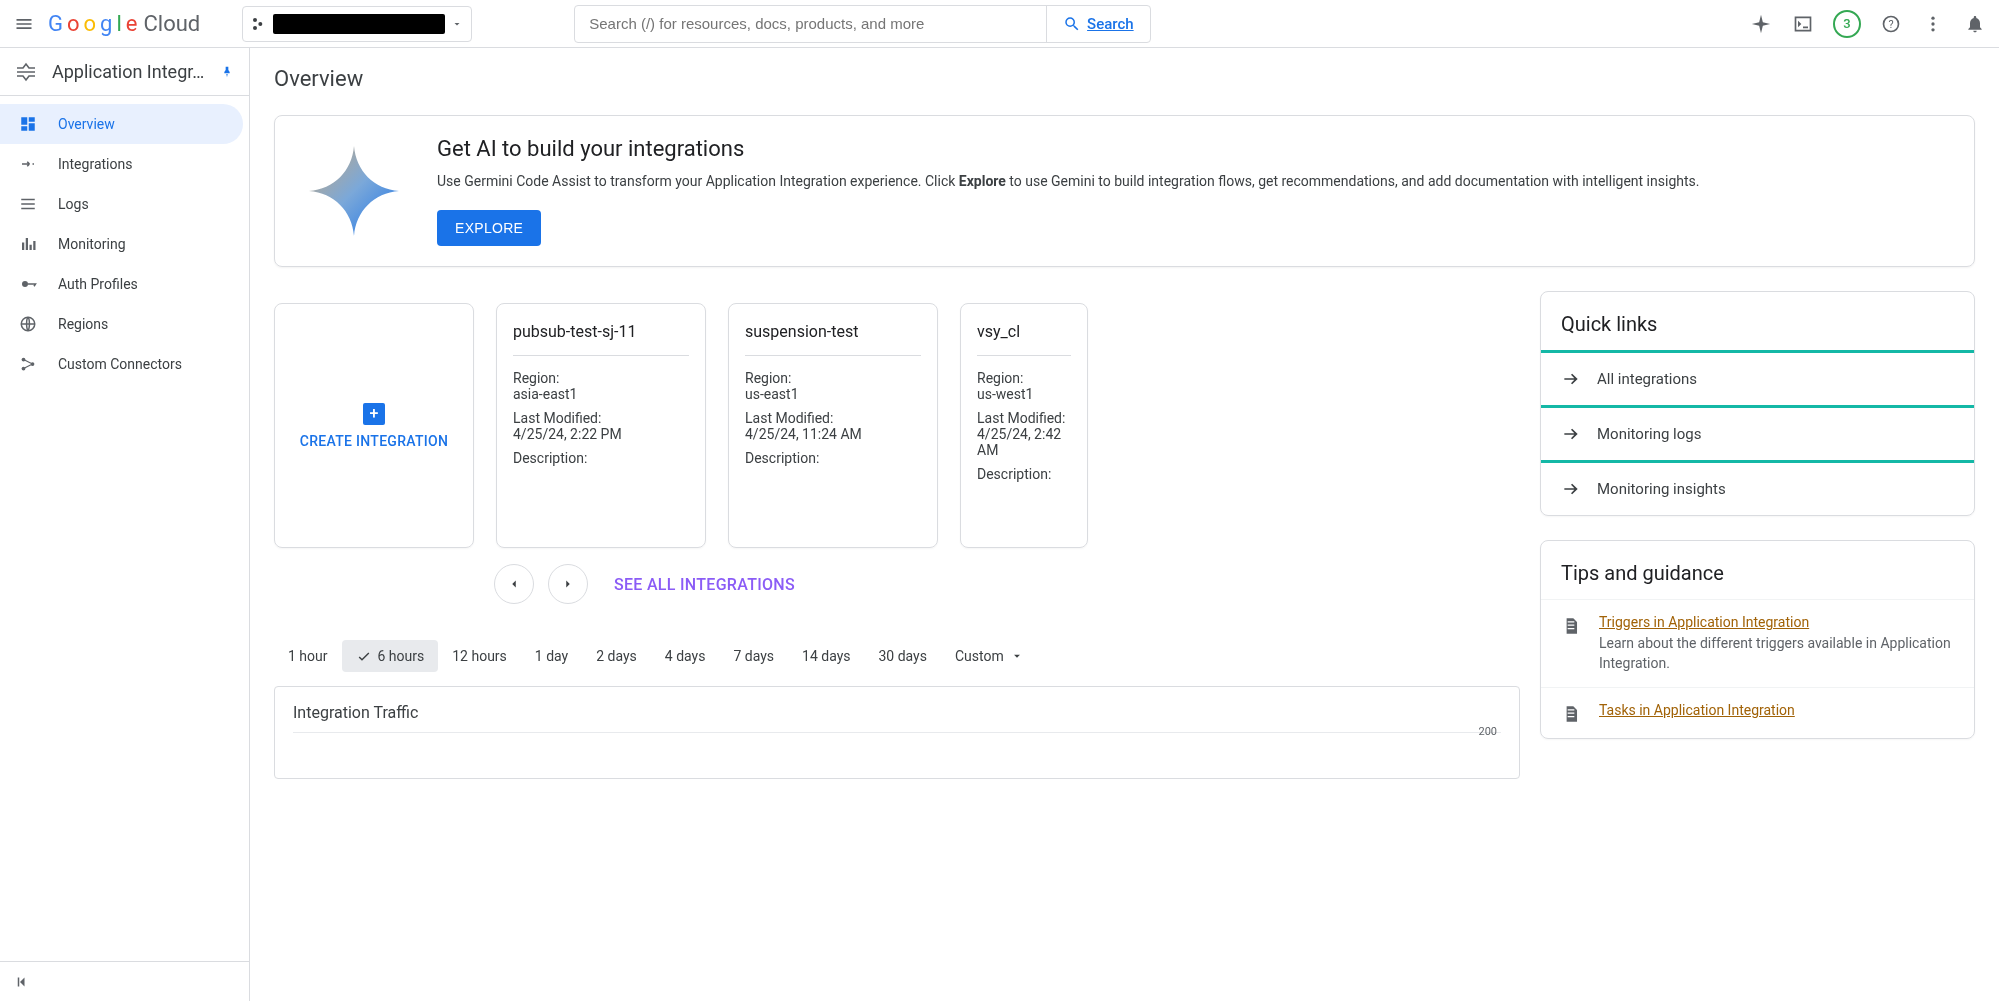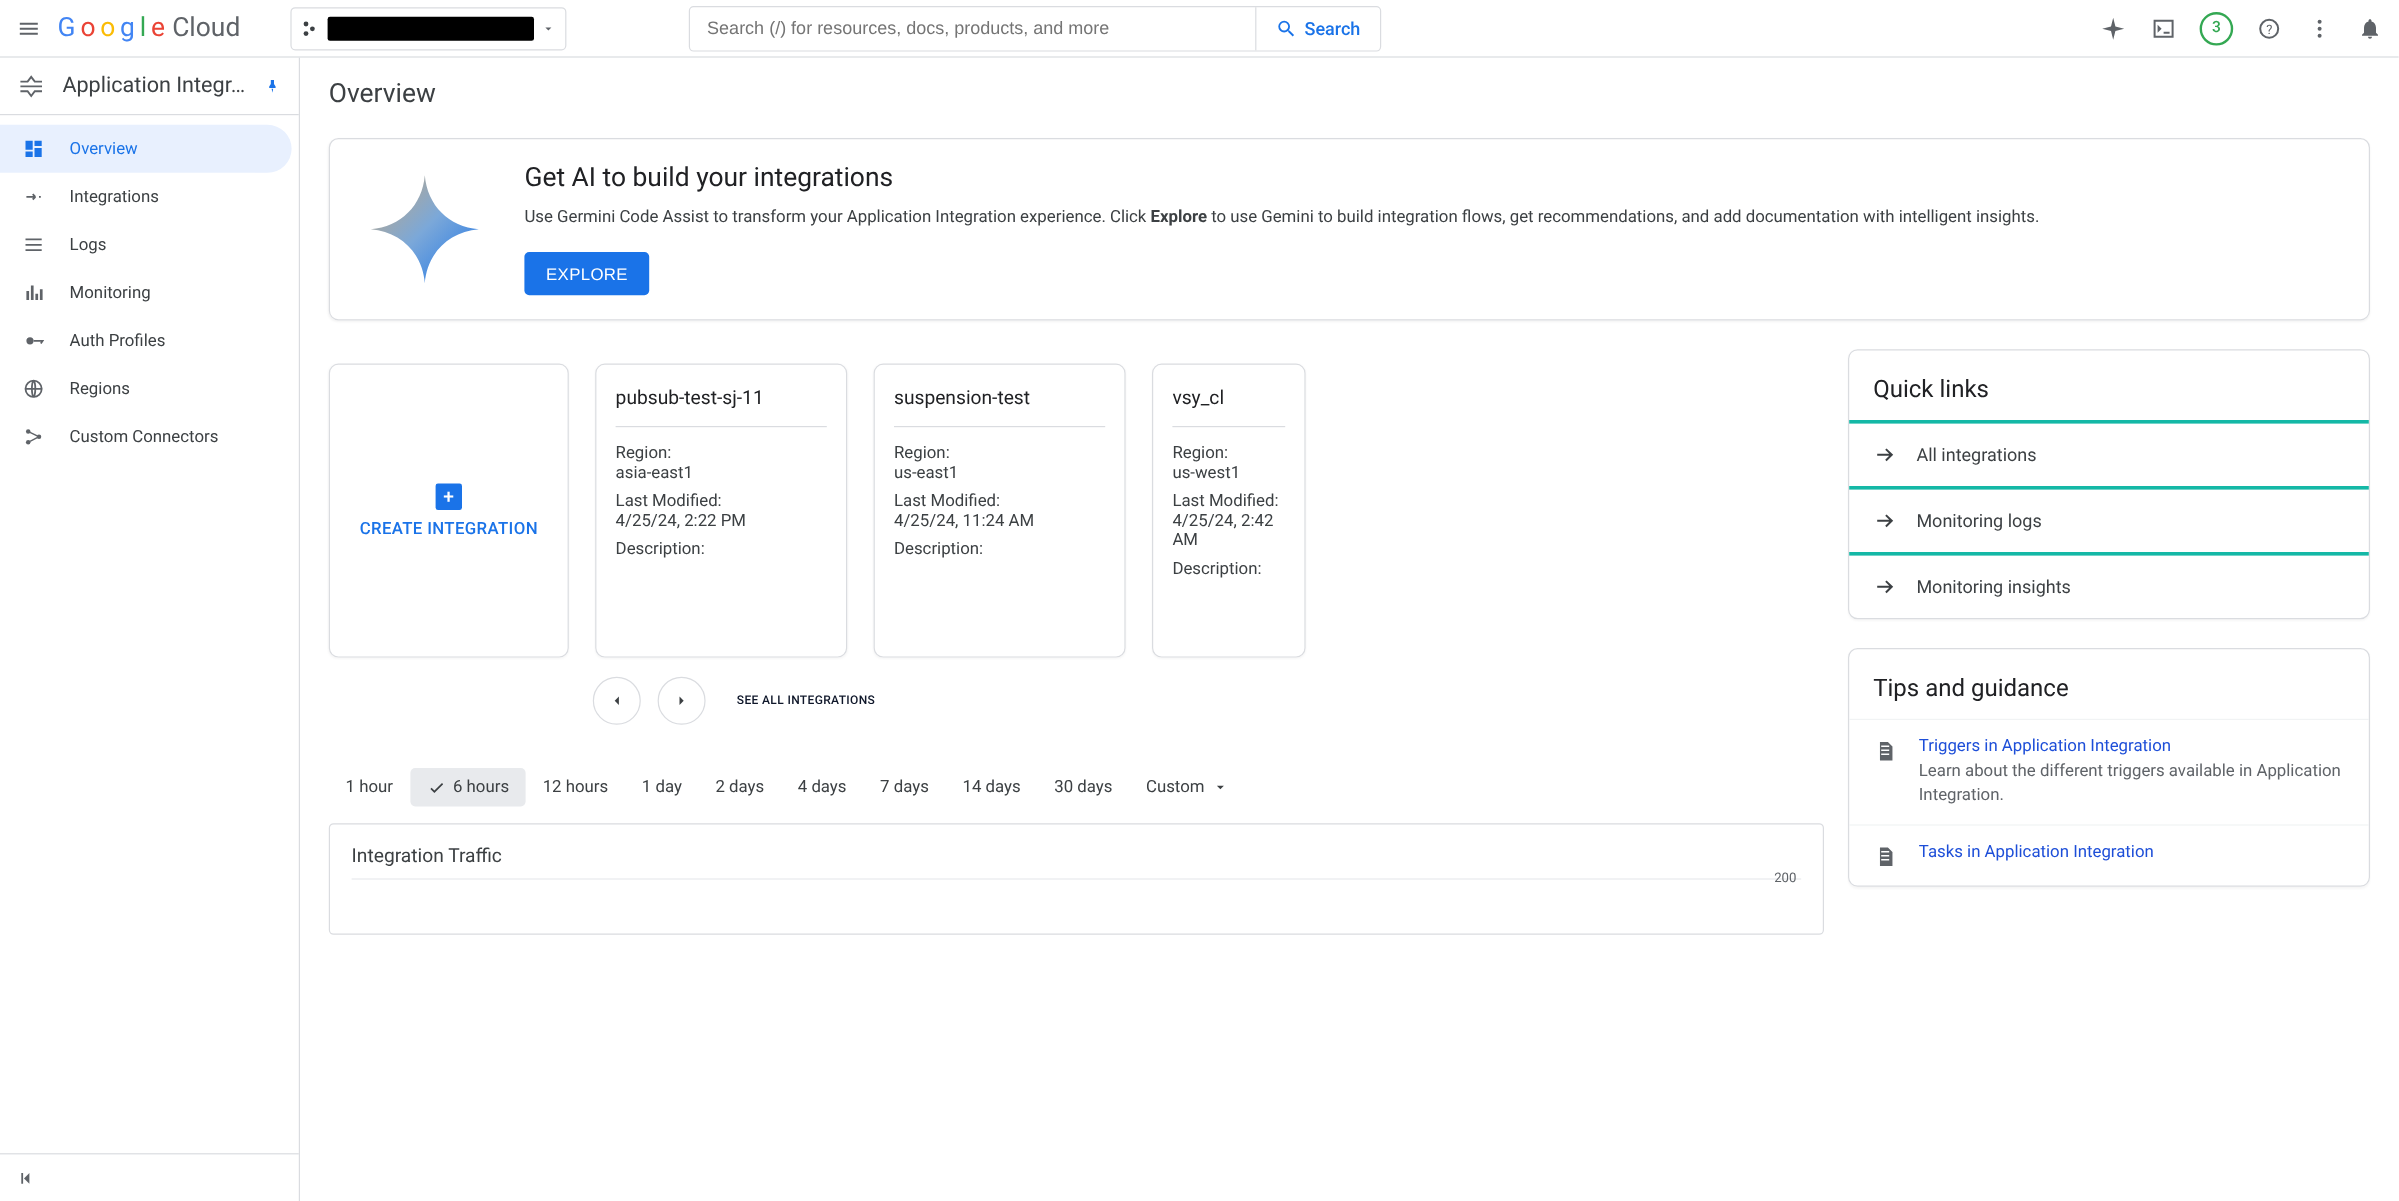--- a/index.html
+++ b/index.html
@@ -8,21 +8,21 @@
   
   .topbar { display: flex; align-items: center; height: 48px; padding: 0 12px; border-bottom: 1px solid #dadce0; gap: 12px; }
   .hamburger { width: 24px; height: 24px; cursor: pointer; display:flex; align-items:center; justify-content:center; }
   .logo { display: flex; align-items: center; gap: 4px; font-size: 22px; }
   .logo .g-blue { color:#4285F4; } .logo .g-red{color:#EA4335;} .logo .g-yellow{color:#FBBC05;} .logo .g-green{color:#34A853;}
   .logo .cloud-text { color:#5f6368; font-weight:400; margin-left:2px;}
   .project-select { display:flex; align-items:center; border:1px solid #dadce0; border-radius:4px; height:36px; padding:0 8px; min-width:230px; gap:6px; cursor:pointer;}
   .project-black { background:#000; height:20px; flex:1; border-radius:2px;}
   .searchbox-wrap { display:flex; align-items:center; border:1px solid #dadce0; border-radius:4px; height:38px; flex:1; max-width:710px; margin-left:90px; }
   .searchbox { flex:1; border:none; outline:none; padding:0 14px; font-size:15px; color:#5f6368; background:transparent; }
-  .search-btn { display:flex; align-items:center; gap:6px; padding:0 16px; border-left:1px solid #dadce0; height:100%; color:#1a73e8; font-weight:500; cursor:pointer; font-size:15px;}
+  .search-btn { display:flex; align-items:center; gap:6px; padding:0 16px; border-left:1px solid #dadce0; height:100%; color:#1a73e8; font-weight:500; cursor:pointer; font-size:15px;text-decoration:underline;}
   .topbar-spacer { flex:1; }
   .topbar-icons { display:flex; align-items:center; gap:18px; }
   .topbar-icon { width:24px; height:24px; display:flex; align-items:center; justify-content:center; cursor:pointer; color:#5f6368;}
   .trial-badge { width:28px; height:28px; border:2px solid #34A853; border-radius:50%; display:flex; align-items:center; justify-content:center; color:#34A853; font-weight:500; font-size:13px;}
   
   
   .main-wrap { display:flex; height: calc(100vh - 48px); }
   
   
   .sidebar { width:250px; border-right:1px solid #dadce0; display:flex; flex-direction:column; }
@@ -51,30 +51,30 @@
   .integration-cards { display:flex; gap:22px;}
   .card { border:1px solid #dadce0; border-radius:8px; width:210px; height:245px; padding:18px 16px; box-shadow:0 1px 2px rgba(0,0,0,0.04);margin-top:12px;}
   .card.create-card { display:flex; flex-direction:column; align-items:center; justify-content:center; color:#1a73e8; font-weight:500; letter-spacing:0.3px; gap:8px; cursor:pointer; width:200px;}
   .card.create-card .plus-box { width:22px; height:22px; background:#1a73e8; color:#fff; display:flex; align-items:center; justify-content:center; font-size:16px; border-radius:2px;}
   .card h3 { font-size:16px; font-weight:400; color:#202124; margin-bottom:14px; border-bottom:1px solid #dadce0; padding-bottom:14px; white-space:nowrap; overflow:hidden; text-overflow:ellipsis;}
   .card .field-label { font-size:14px; color:#3c4043; margin-top:8px;}
   .card .field-value { font-size:14px; color:#3c4043; margin-bottom:8px;}
   
   .cards-nav { display:flex; align-items:center; gap:14px; margin-top:16px; margin-left:220px;}
   .round-btn { width:40px; height:40px; border:1px solid #dadce0; border-radius:50%; display:flex; align-items:center; justify-content:center; cursor:pointer; color:#3c4043; font-size:16px;}
-  .see-all-link { color:#0f172a; font-weight:500; letter-spacing:0.3px; margin-left:12px; cursor:pointer; font-size:10px;}
+  .see-all-link { color:#8b5cf6; font-weight:500; letter-spacing:0.3px; margin-left:12px; cursor:pointer; font-size:16px;}
   
   .right-col { width:435px; display:flex; flex-direction:column; gap:24px;}
   .panel { border:1px solid #dadce0; border-radius:8px; box-shadow:0 1px 2px rgba(0,0,0,0.04);}
   .panel-header { padding:20px 20px 14px 20px; font-size:20px; color:#202124;}
   .quick-link-item { display:flex; align-items:center; gap:16px; padding:16px 20px; border-top:3px solid #14b8a6; cursor:pointer; font-size:15px; color:#3c4043;}
   .tips-item { display:flex; gap:16px; padding:14px 20px; border-top:1px solid #f1f3f4;}
   .tips-item:nth-of-type(1){border-top:none;}
   .tips-item .doc-icon { width:22px; flex-shrink:0; color:#5f6368; margin-top:2px;}
-  .tips-item .tips-title { font-size:14px; color:#1d4ed8; margin-bottom:4px;}
+  .tips-item .tips-title { font-size:14px; color:#a16207; margin-bottom:4px;text-decoration:underline;}
   .tips-item .tips-desc { font-size:14px; color:#5f6368; line-height:1.4;}
   
   .time-range { display:flex; align-items:center; gap:0; margin-top:36px; flex-wrap:wrap;}
   .time-chip { padding:8px 14px; font-size:14px; color:#3c4043; cursor:pointer; display:flex; align-items:center; gap:6px;}
   .time-chip.selected { background:#e8eaed; border-radius:4px;}
   .custom-chip { display:flex; align-items:center; gap:6px; padding:8px 14px; cursor:pointer;}
   
   .traffic-panel { border:1px solid #dadce0; border-radius:4px; margin-top:14px; padding:16px 18px;}
   .traffic-title { font-size:16px; color:#3c4043; margin-bottom:10px;}
   .traffic-chart { height:30px; border-top:1px solid #e8eaed; position:relative;}

